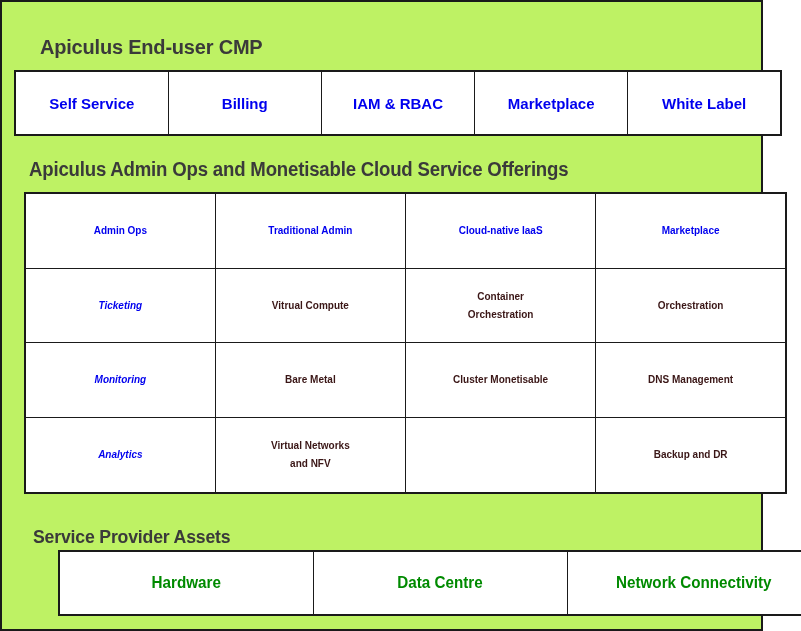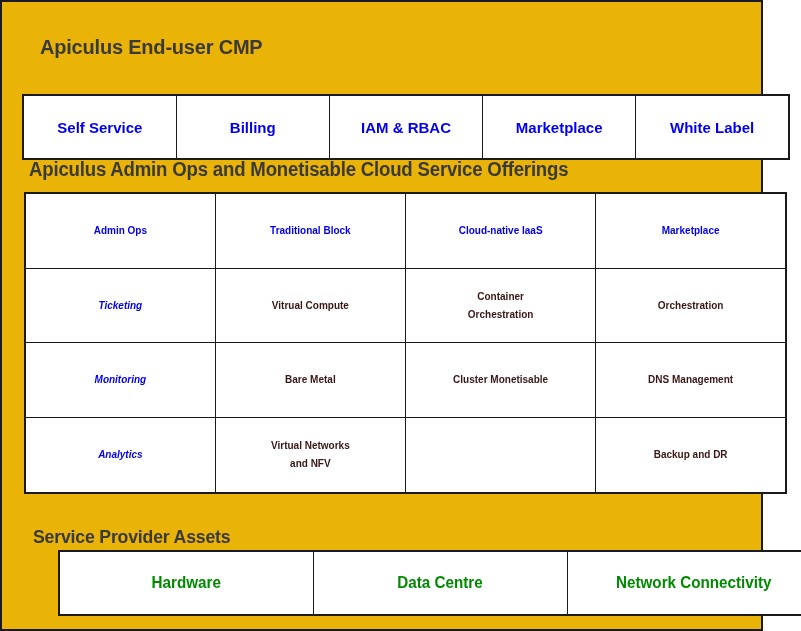--- a/index.html
+++ b/index.html
@@ -12,21 +12,21 @@
     height: 631px;
     font-family: "Liberation Sans", sans-serif;
     overflow: hidden;
   }
   .page {
     position: relative;
     box-sizing: border-box;
     width: 763px;
     height: 631px;
     border: 2px solid #1a1a1a;
-    background: #eab308;
+    background: #bef264;
     padding: 0;
   }
 
   
   .section-heading {
     color: #3a3a3a;
     font-weight: bold;
     letter-spacing: -0.2px;
   }
   .heading-cmp {
@@ -67,25 +67,24 @@
   .grid td {
     border: 1px solid #1a1a1a;
     text-align: center;
     vertical-align: middle;
     padding: 2px 4px;
     font-weight: bold;
   }
 
   
   .table-cmp {
-    left: 20px;
+    left: 12px;
     top: 68px;
     width: 768px;
     height: 62px;
-    margin-top: 24px;
   }
   .table-cmp td {
     color: #0000ee;
     font-size: 15px;
     height: 58px;
   }
 
   
   .table-admin {
     left: 22px;
@@ -145,21 +144,21 @@
     </tr>
   </tbody>
     </table>
 
   <div class="section-heading heading-admin">Apiculus Admin Ops and Monetisable Cloud Service Offerings</div>
 
   <table class="grid table-admin">
     <tbody>
         <tr>
       <td class="hdr">Admin Ops</td>
-      <td class="hdr">Traditional Block</td>
+      <td class="hdr">Traditional Admin</td>
       <td class="hdr">Cloud-native IaaS</td>
       <td class="hdr">Marketplace</td>
     </tr>
 
     <tr>
       <td class="firstcol">Ticketing</td>
       <td>Vitrual Compute</td>
       <td>
         <span class="cell-line">Container</span>
         <span class="cell-line">Orchestration</span>

